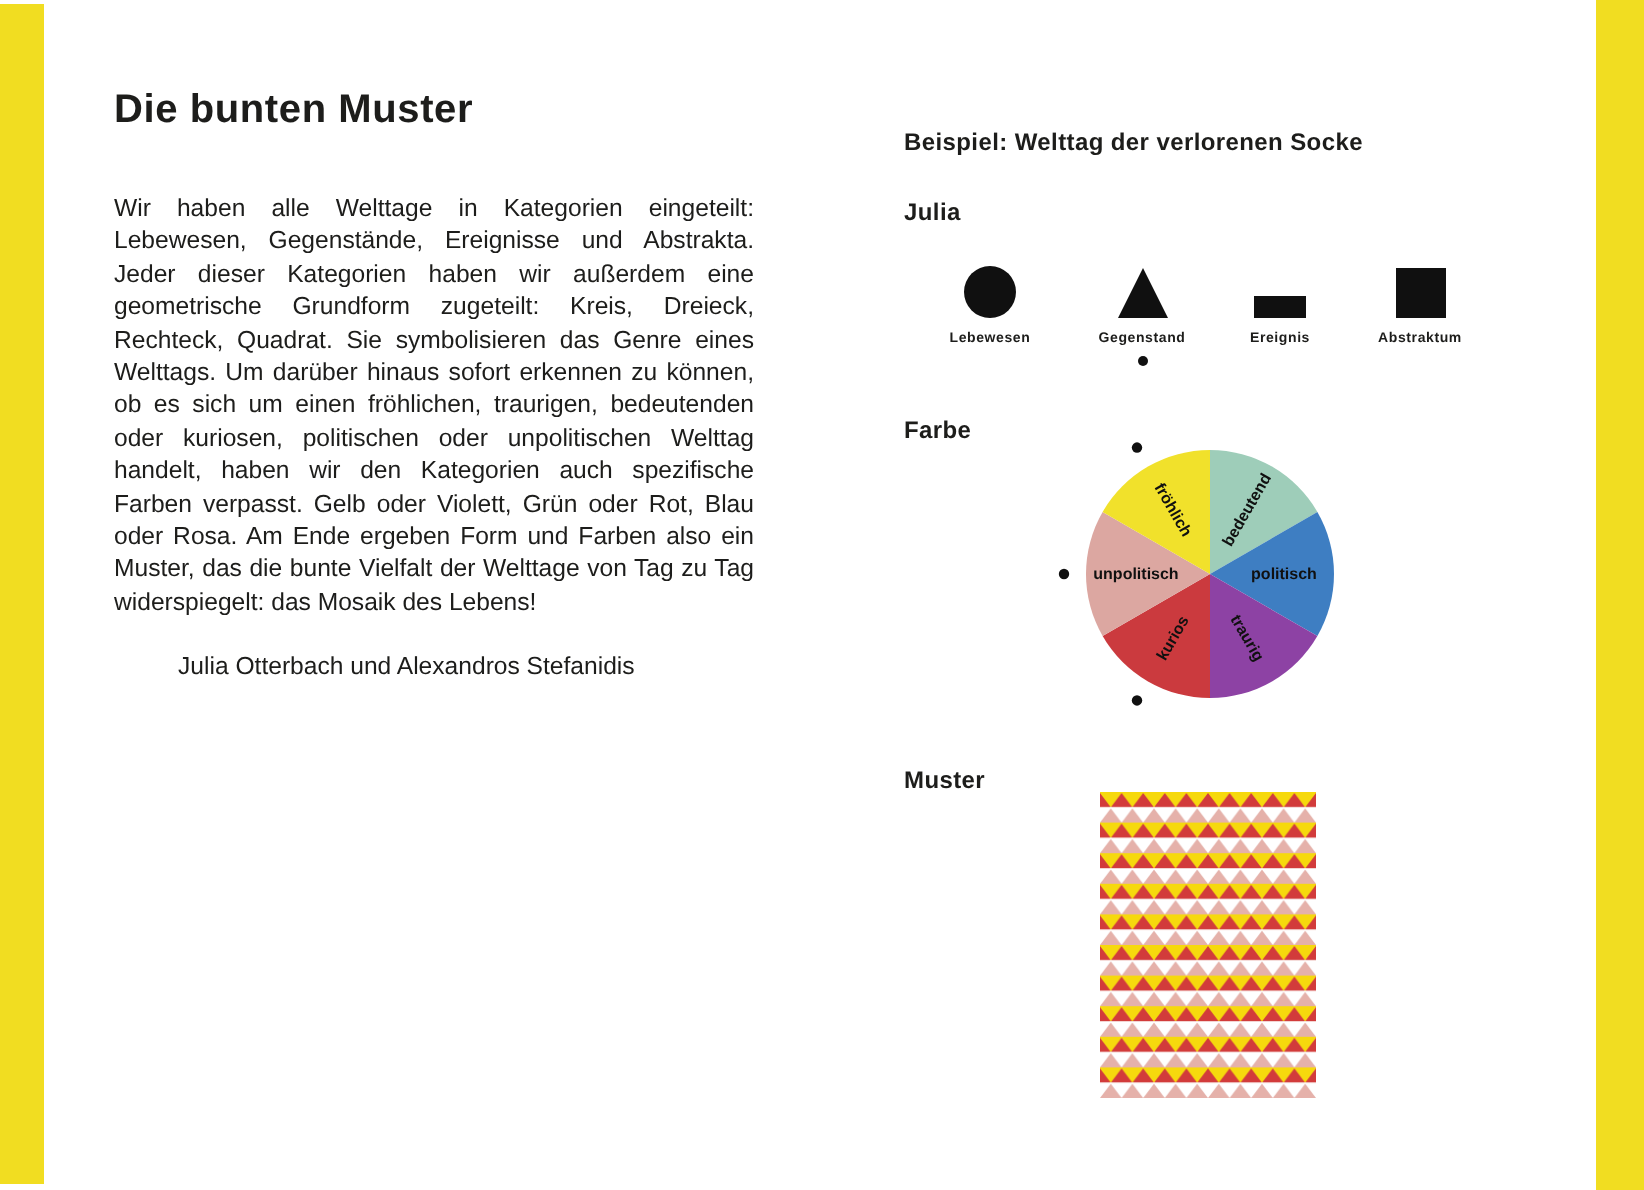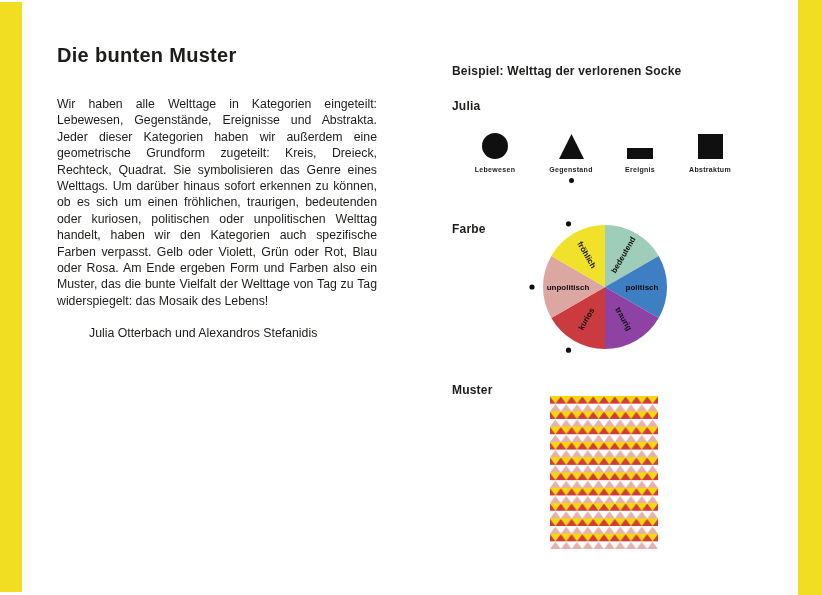--- a/index.html
+++ b/index.html
@@ -22,21 +22,21 @@
   }
   .body-copy p { margin:0 0 16px 0; }
   .body-copy .authors { text-align:left; margin-top:1px;margin-left:32px; }
 
   .rhead {
     position:absolute; left:452px; margin:0;
     font-size:12px; font-weight:bold; letter-spacing:.2px;
   }
   .rhead.beispiel { top:64px; }
   .rhead.form     { top:99px;  }
-  .rhead.farbe    { top:222px; }
+  .rhead.farbe    { top:208px; }
   .rhead.muster   { top:383px;text-align:center; }
 
   .form-row { position:absolute; left:452px; top:133px; width:310px; height:60px; }
   .form-item { position:absolute; top:0; width:86px; display:flex; flex-direction:column; align-items:center; }
   .form-item.i0 { left:0px; }
   .form-item.i1 { left:76px; }
   .form-item.i2 { left:145px; }
   .form-item.i3 { left:215px; }
   .shape-box { height:26px; display:flex; align-items:flex-end; justify-content:center; }
   .shape-circle { width:26px; height:26px; border-radius:50%; background:#101010; }

